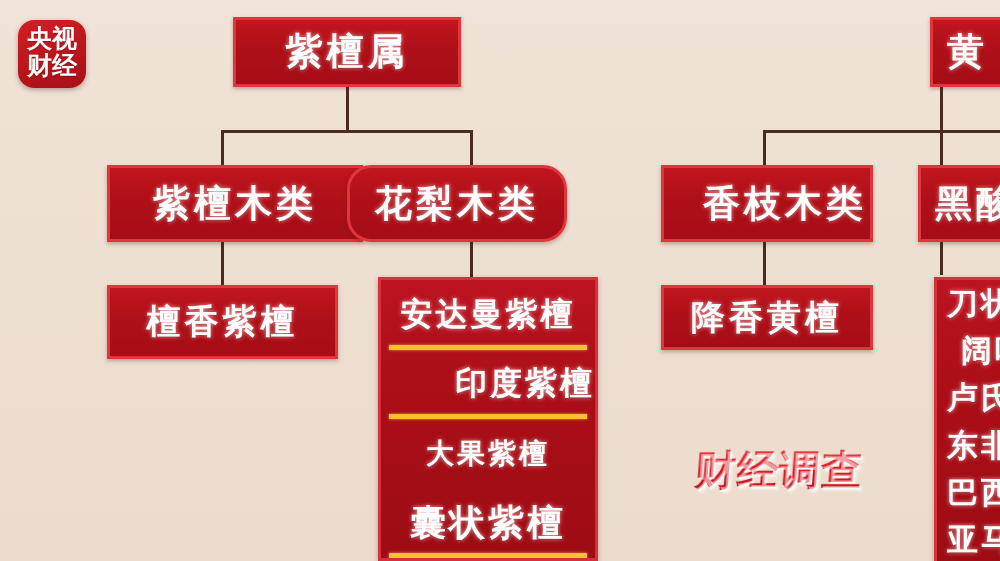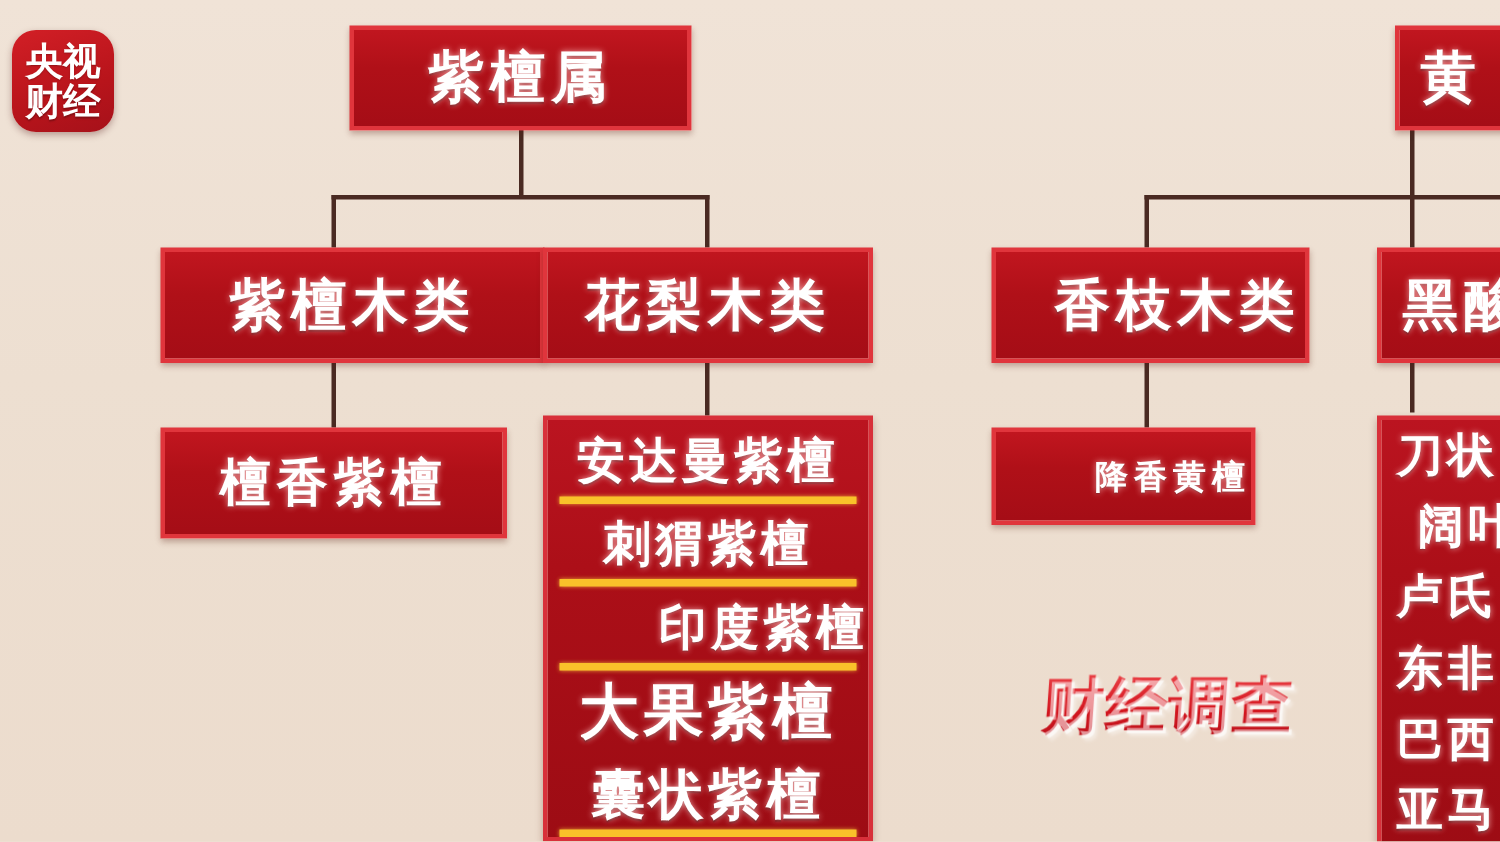--- a/index.html
+++ b/index.html
@@ -42,20 +42,21 @@
   
   .listbox {
     position: absolute;
     z-index: 3;
     background: linear-gradient(180deg,#bb1420 0%, #ac0f18 35%, #9d0c14 100%);
     border: 3px solid #d8303a;
     box-shadow: 0 2px 5px rgba(90,30,20,.32);
     display: flex;
     flex-direction: column;
     overflow: hidden;
+    margin-left: 16px;
   }
   .li {
     flex: 1 1 0;
     display: flex;
     align-items: center;
     justify-content: center;
     color: #fff;
     font-weight: 700;
     letter-spacing: 3px;
     text-shadow: 0 0 4px rgba(255,195,195,.85), 0 1px 1px rgba(0,0,0,.35);
@@ -68,29 +69,30 @@
     left: 8px; right: 8px; bottom: 0;
     height: 5px;
     background: #f9c22a;
     box-shadow: 0 0 3px rgba(250,200,60,.8);
   }
   .listbox.clip .li { justify-content: flex-start; padding-left: 10px; }
 
   
   #logo {
     position: absolute;
-    left: 8px; top: 20px;
+    left: 18px; top: 20px;
     width: 68px; height: 68px;
     border-radius: 16px;
     background: linear-gradient(160deg,#d21f26 0%, #b8141b 60%, #a6111a 100%);
     box-shadow: 0 2px 5px rgba(80,20,20,.35);
     z-index: 6;
     display: flex; flex-direction: column;
     align-items: center; justify-content: center;
     padding: 5px 0;
+    font-family: Liberation Mono, monospace;
   }
   .logo-row {
     color: #fff;
     font-weight: 700;
     font-size: 25px;
     line-height: 27px;
     letter-spacing: 0px;
     text-shadow: 0 1px 1px rgba(0,0,0,.25);
     white-space: nowrap;
   }
@@ -140,51 +142,48 @@
   </div>
 
   <div class="box clip" style="left:930px; top:17px; width:140px; height:70px; font-size:37px;">
     <span>黄</span>
   </div>
 
   <div class="box" style="left:107px; top:165px; width:256px; height:77px; font-size:37px;">
     <span>紫檀木类</span>
   </div>
 
-  <div class="box" style="left:362px; top:165px; width:220px; height:77px; font-size:37px;">
+  <div class="box" style="left:347px; top:165px; width:220px; height:77px; font-size:37px;border-radius:24px;">
     <span>花梨木类</span>
   </div>
 
   <div class="box" style="left:661px; top:165px; width:212px; height:77px; font-size:37px;padding-left:36px;">
     <span>香枝木类</span>
   </div>
 
   <div class="box clip" style="left:918px; top:165px; width:150px; height:77px; font-size:37px;">
     <span>黑酸</span>
   </div>
 
   <div class="box" style="left:107px; top:285px; width:231px; height:74px; font-size:34px;">
     <span>檀香紫檀</span>
   </div>
 
-  <div class="box" style="left:661px; top:285px; width:176px; height:65px; font-size:22px;justify-content:flex-end;">
+  <div class="box" style="left:661px; top:285px; width:212px; height:65px; font-size:34px;">
     <span>降香黄檀</span>
   </div>
 
   <div class="listbox" style="left:362px; top:277px; width:220px; height:284px;">
     <div class="li u" style="font-size:32px;">
       <span>安达曼紫檀</span>
     </div>
-    <div class="li u" style="font-size:32px;">
-      <span>刺猬紫檀</span>
-    </div>
     <div class="li u" style="font-size:32px;justify-content:flex-end;">
       <span>印度紫檀</span>
     </div>
-    <div class="li" style="font-size:40px;">
+    <div class="li" style="font-size:28px;">
       <span>大果紫檀</span>
     </div>
     <div class="li u" style="font-size:36px;">
       <span>囊状紫檀</span>
     </div>
   </div>
 
   <div class="listbox clip" style="left:918px; top:277px; width:150px; height:290px;">
     <div class="li" style="font-size:31px;">
       <span>刀状</span>

